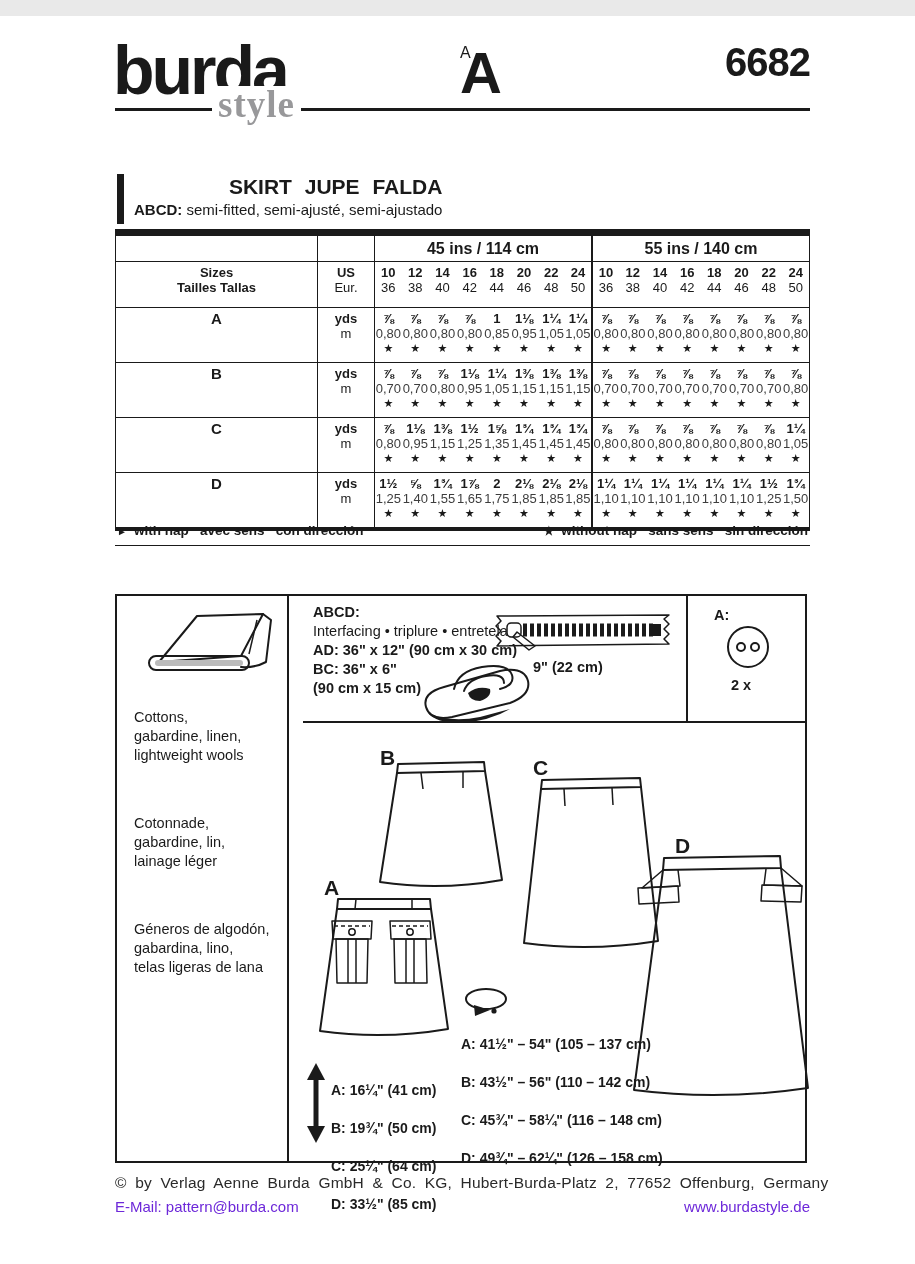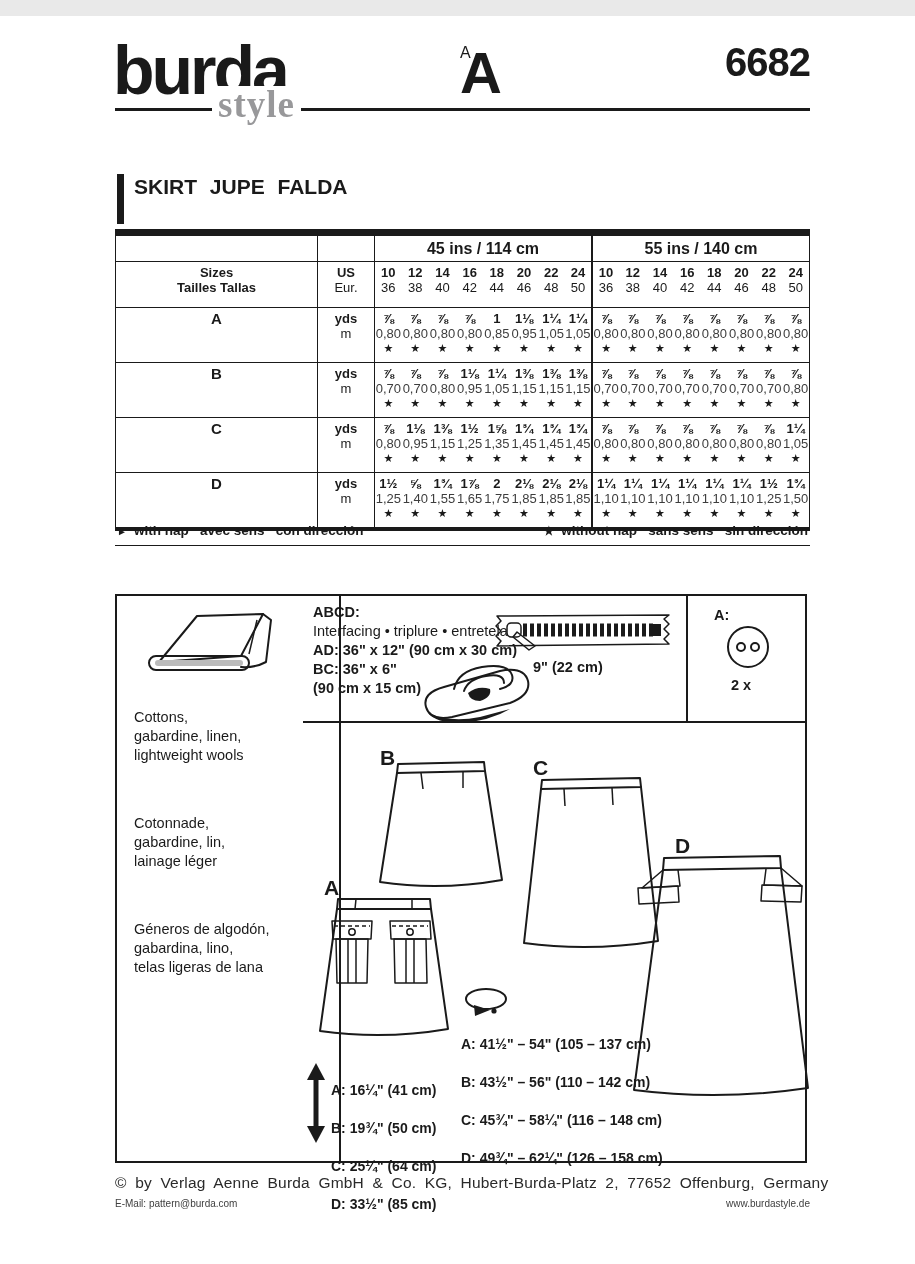--- a/index.html
+++ b/index.html
@@ -38,55 +38,56 @@
   .star{font-size:11px;line-height:14px;}
   .rowletter{font-size:15px;font-weight:bold;}
 
   
   .legend{width:695px;display:flex;justify-content:space-between;font-size:13.5px;font-weight:bold;
           padding:6px 2px 7px 2px;border-bottom:1.5px solid #1a1a1a;box-sizing:border-box;}
   .legend .sym{margin-right:7px;}
 
   
   .bigbox{width:692px;height:569px;border:2px solid #1a1a1a;box-sizing:border-box;}
-  .leftcol{position:absolute;left:0;top:0;width:224px;height:100%;border-right:2px solid #1a1a1a;box-sizing:border-box;}
+  .leftcol{position:absolute;left:0;top:0;width:172px;height:100%;border-right:2px solid #1a1a1a;box-sizing:border-box;}
   .notions{position:absolute;left:186px;top:0;width:383px;height:127px;border-bottom:2px solid #1a1a1a;box-sizing:border-box;}
   .btnbox{position:absolute;left:569px;top:0;width:119px;height:127px;border-left:2px solid #1a1a1a;border-bottom:2px solid #1a1a1a;box-sizing:border-box;text-align:center;}
   .fab{font-size:14.5px;line-height:19px;white-space:pre-line;}
   .ntx{font-size:14.5px;line-height:19px;}
   .ntx .b{font-weight:bold;}
   .meas{font-size:14px;font-weight:bold;line-height:19px;white-space:pre-line;}
   .viewlabel{font-size:21px;font-weight:bold;}
 
   svg .ln{fill:none;stroke:#1a1a1a;stroke-width:2;stroke-linejoin:round;stroke-linecap:round;}
   svg .ln15{fill:none;stroke:#1a1a1a;stroke-width:1.5;stroke-linejoin:round;}
   svg .fill{fill:#1a1a1a;stroke:none;}
   svg .dash{fill:none;stroke:#1a1a1a;stroke-width:1.3;stroke-dasharray:4 3;}
 
   
   .foot1{font-size:15.5px;color:#2a2a2a;word-spacing:4px;letter-spacing:0.2px;}
-  .foot2{width:695px;display:flex;justify-content:space-between;font-size:10px;color:#404040;}
+  .foot2{width:695px;display:flex;justify-content:space-between;font-size:15px;color:#6d28d9;}
 </style>
 </head>
 <body>
 
 <div class="page">
 
   <div class="abs" style="left:113px;top:20px;">
     <div class="brand">burda</div>
   </div>
   <div class="abs" style="left:460px;top:28px;">A</div>
   <div class="view-letter abs" style="left:460px;top:28px;">A</div>
   <div class="pattern-number abs" style="right:105px;top:26px;">6682</div>
   <div class="header-rule abs" style="left:115px;top:92px;width:695px;"></div>
   <div class="brand-sub abs" style="left:212px;top:70px;">style</div>
 
   <div class="title-bar abs" style="left:117px;top:158px;height:50px;"></div>
   <div class="abs" style="left:134px;top:159px;text-align:right;">
     <div class="title-main">SKIRT JUPE FALDA</div>
+    <div class="title-sub"><b>ABCD:</b> <span>semi-fitted, semi-ajusté, semi-ajustado</span></div>
   </div>
 
   <table class="yard abs" style="left:115px;top:213px;" id="yardTable">
       <colgroup>
         <col style="width:202px">
         <col style="width:57px">
         <col>
         <col>
         <col>
         <col>

